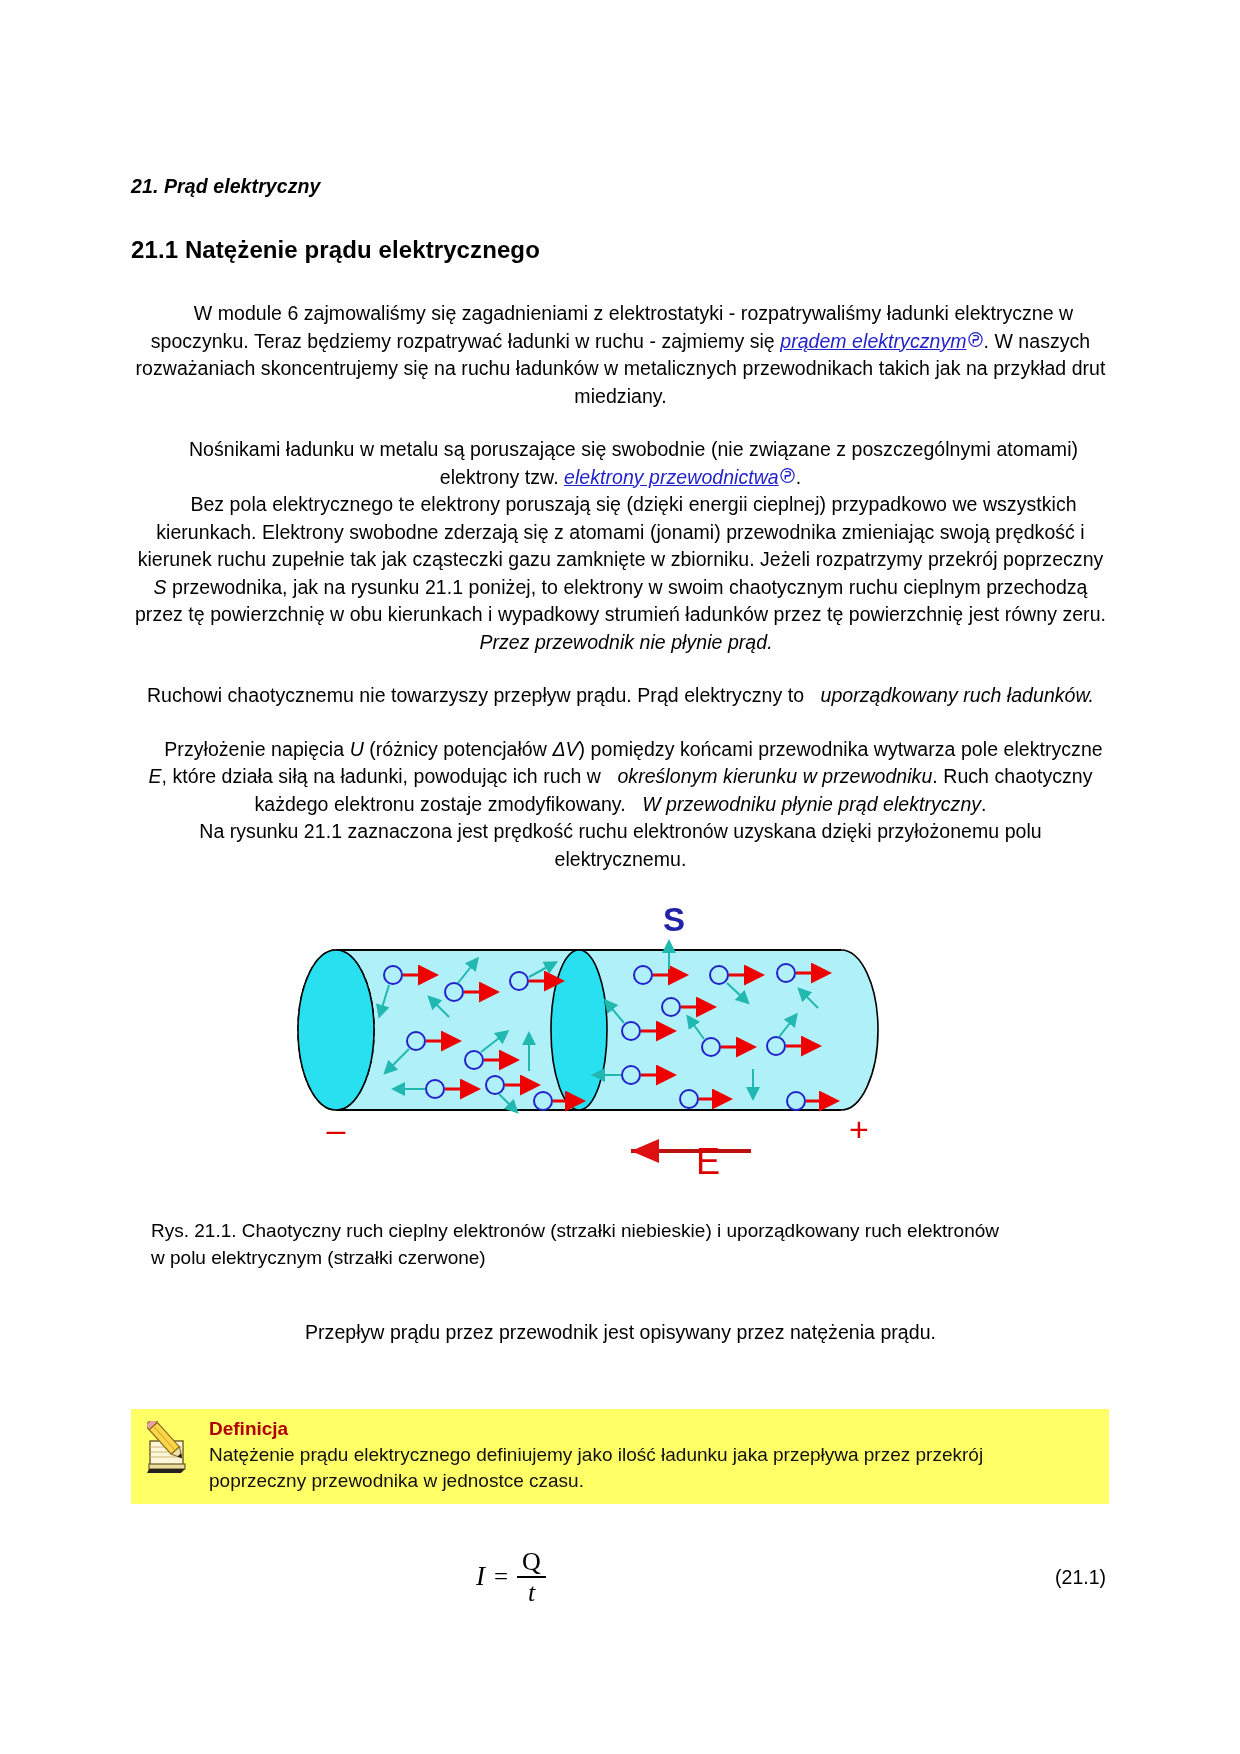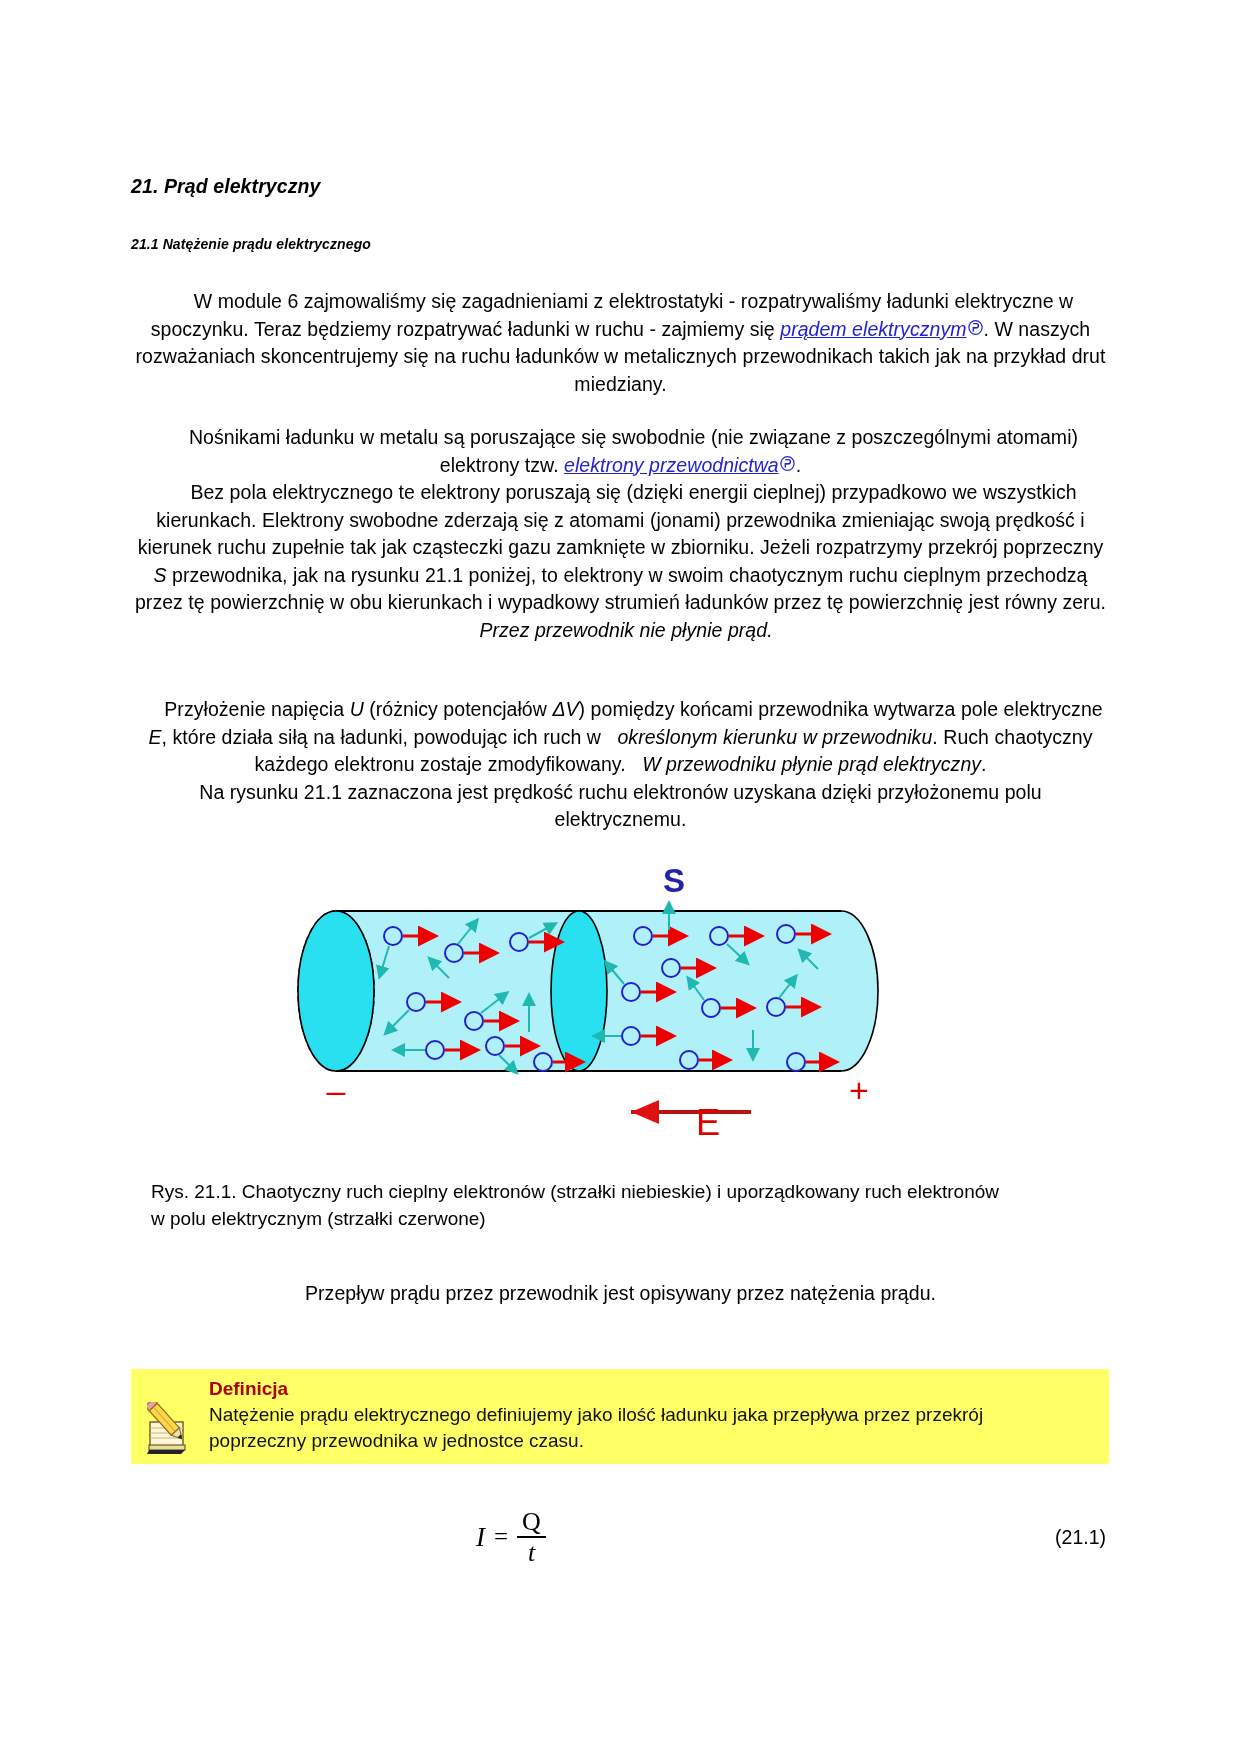--- a/index.html
+++ b/index.html
@@ -24,25 +24,24 @@
     padding: 175px 130px 0 131px;
   }
   h1.doc-title {
     font-size: 19.5px;
     font-weight: bold;
     margin: 0 0 0 0;
     letter-spacing: 0.1px;
     font-style: italic;
   }
   h2.doc-subtitle {
-    font-size: 14px;
+    font-size: 24px;
     font-weight: bold;
     margin: 38px 0 0 0;
     letter-spacing: 0.1px;
-    font-style: italic;
   }
   p.para {
     font-size: 19.5px;
     line-height: 27.5px;
     margin: 0;
     text-align: center;
     letter-spacing: 0.05px;
   }
   .block-gap-lg { height: 36px; }
   .block-gap-md { height: 26px; }
@@ -81,21 +80,21 @@
     padding: 0 20px;
   }
 
   
   .def-box {
     margin: 62px 0 0 0;
     background: #ffff66;
     width: 978px;
     min-height: 78px;
     display: flex;
-    align-items: flex-end;
+    align-items: flex-start;
     padding: 8px 16px 10px 0;
     box-sizing: border-box;
   }
   .def-icon {
     width: 78px;
     flex: 0 0 78px;
     display: flex;
     justify-content: center;
     align-items: flex-start;
     padding-top: 4px;
@@ -176,20 +175,23 @@
           <line x1="5.3" y1="7.8" x2="8.3" y2="7.8" stroke="#2222cc" stroke-width="1.2"></line>
         </svg></span><span>.</span>
   </p>
 
   <p class="para">
     <span class="indent"></span><span>Bez pola elektrycznego te elektrony poruszają się (dzięki energii cieplnej) przypadkowo we wszystkich kierunkach. Elektrony swobodne zderzają się z atomami (jonami) przewodnika zmieniając swoją prędkość i kierunek ruchu zupełnie tak jak cząsteczki gazu zamknięte w zbiorniku. Jeżeli rozpatrzymy przekrój poprzeczny </span><span class="mathvar">S</span><span> przewodnika, jak na rysunku 21.1 poniżej, to elektrony w swoim chaotycznym ruchu cieplnym przechodzą przez tę powierzchnię w obu kierunkach i wypadkowy strumień ładunków przez tę powierzchnię jest równy zeru.  </span><span class="italic">Przez przewodnik nie płynie prąd.</span>
   </p>
 
   <div class="block-gap-md"></div>
 
+  <p class="para">
+    <span>Ruchowi chaotycznemu nie towarzyszy przepływ prądu. Prąd elektryczny to </span><span class="italic">uporządkowany ruch ładunków.</span>
+  </p>
 
   <div class="block-gap-md"></div>
 
   <p class="para">
     <span class="indent"></span><span>Przyłożenie napięcia </span><span class="mathvar">U</span><span> (różnicy potencjałów </span><span class="mathvar">ΔV</span><span>)  pomiędzy końcami przewodnika wytwarza pole elektryczne </span><span class="mathvar">E</span><span>, które działa siłą na ładunki,  powodując ich ruch w </span><span class="italic">określonym kierunku w przewodniku</span><span>.  Ruch chaotyczny każdego elektronu zostaje zmodyfikowany. </span><span class="italic">W przewodniku płynie prąd elektryczny</span><span>.</span><br><span>Na rysunku 21.1 zaznaczona jest prędkość ruchu elektronów uzyskana dzięki przyłożonemu polu elektrycznemu.</span>
   </p>
 
   <div class="figure-wrap">
     <svg class="fig-svg" width="980" height="250" viewBox="0 0 980 250">
       <defs>

